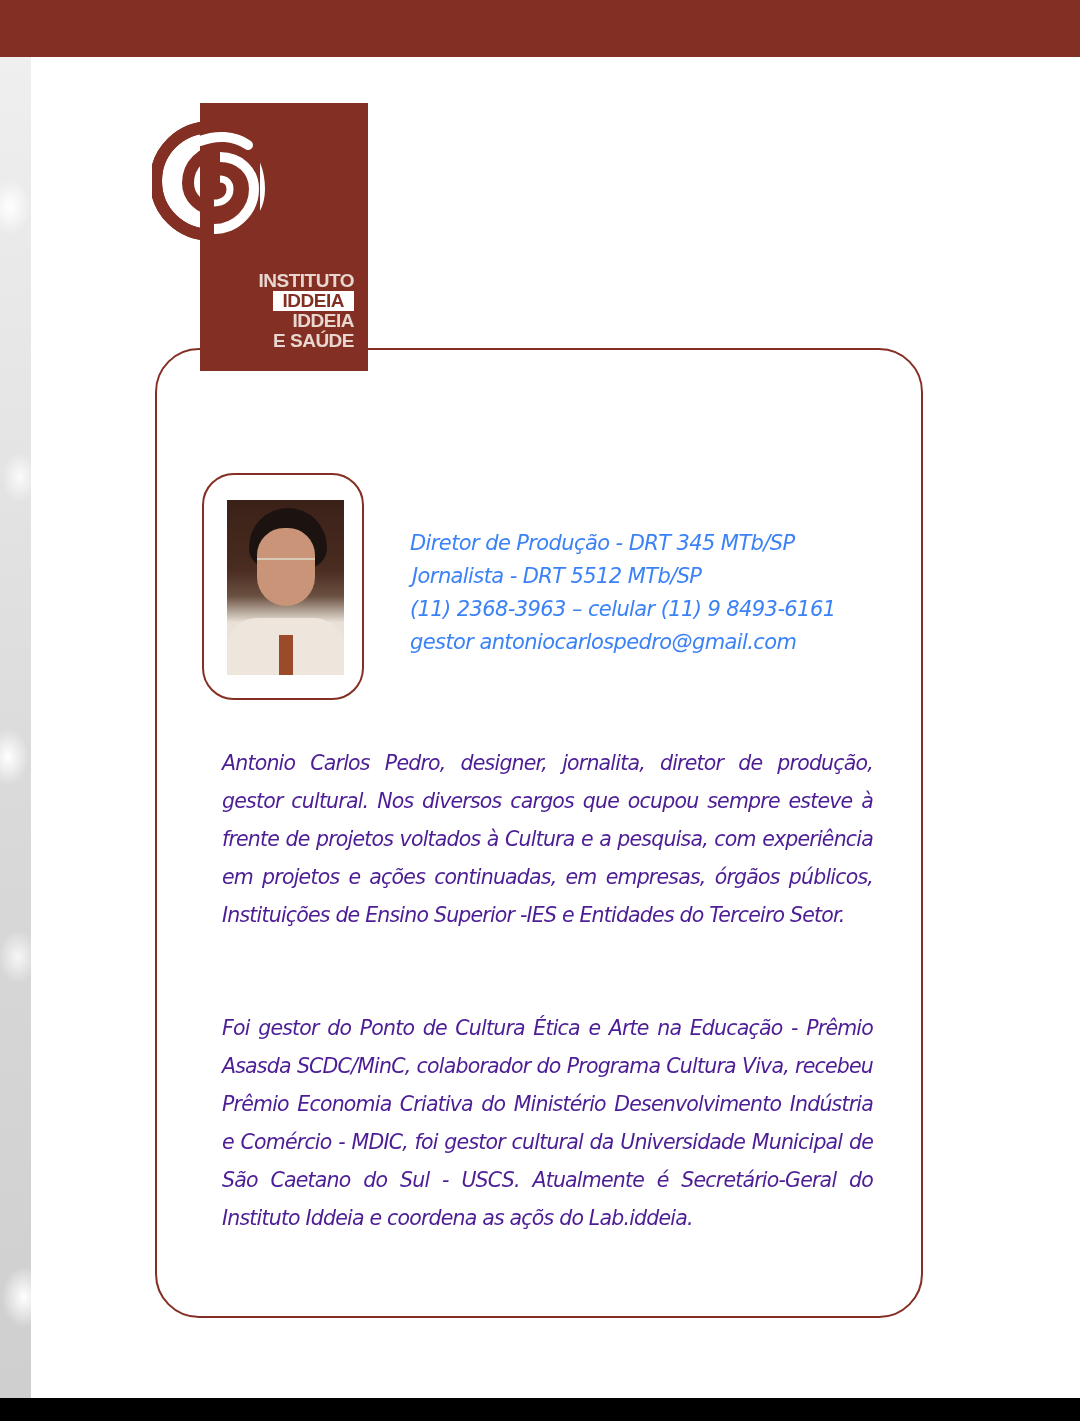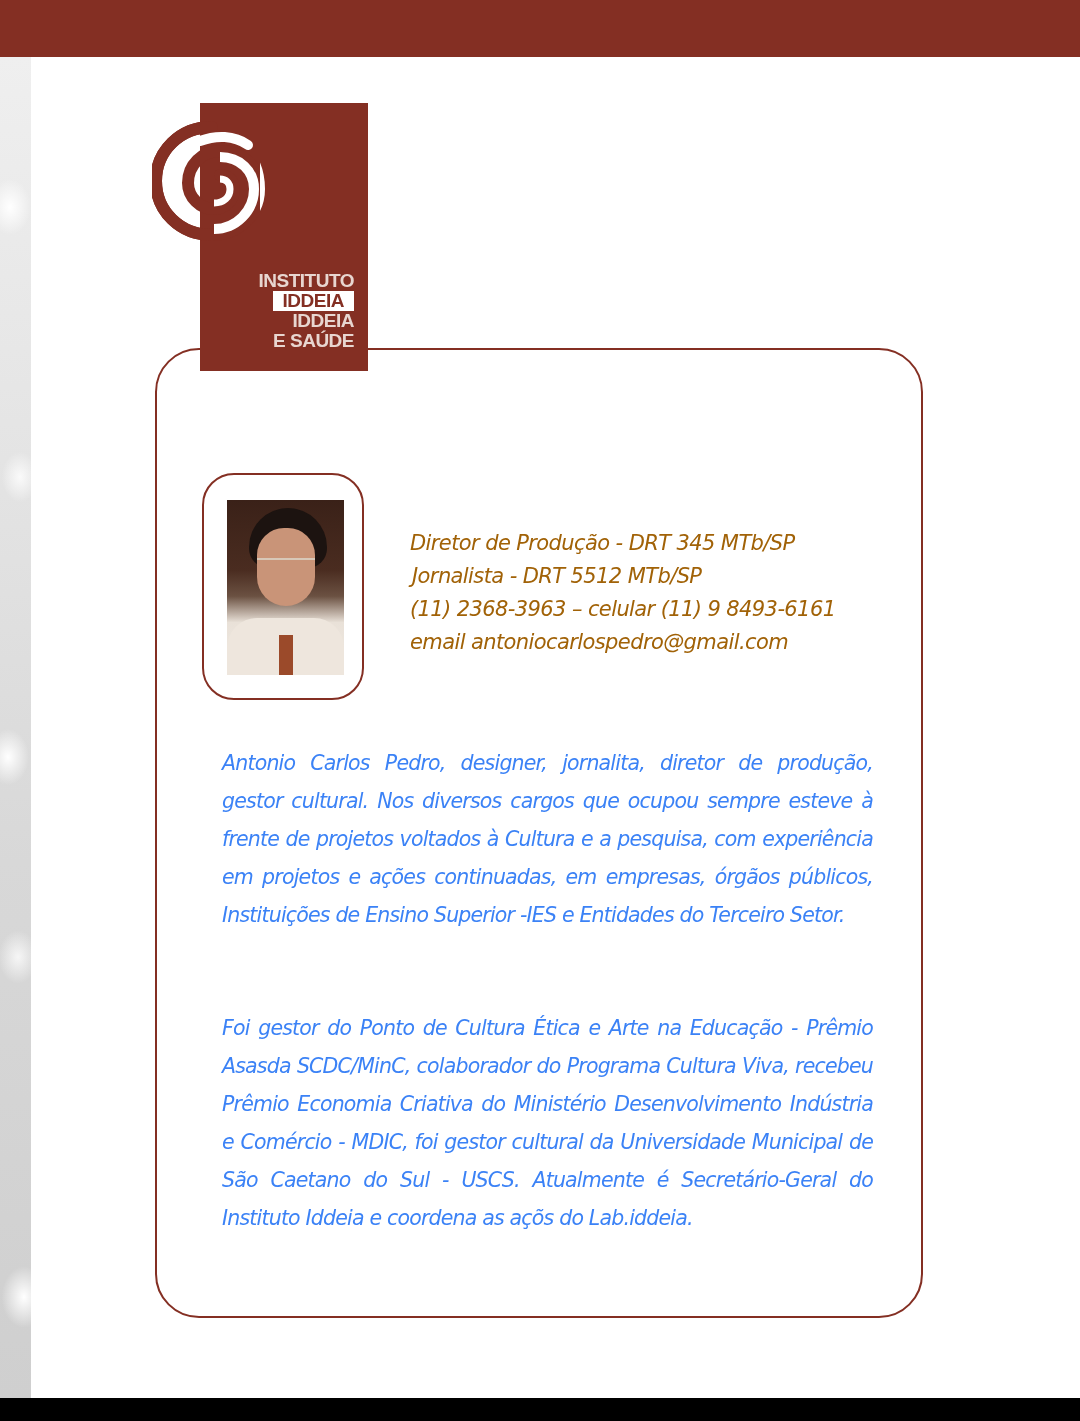--- a/index.html
+++ b/index.html
@@ -48,28 +48,28 @@
   }
   .photo .hair { position: absolute; left: 22px; top: 8px; width: 78px; height: 60px; background: #1c1310; border-radius: 40px 40px 20px 20px; }
   .photo .face { position: absolute; left: 30px; top: 28px; width: 58px; height: 78px; background: #c99478; border-radius: 28px 28px 30px 30px; }
   .photo .glasses { position: absolute; left: 30px; top: 58px; width: 58px; height: 14px; border-top: 2px solid #d8c8b8; }
   .photo .shirt { position: absolute; left: 0; top: 118px; width: 117px; height: 60px; background: #eee6dd; border-radius: 30px 30px 0 0; }
   .photo .tie { position: absolute; left: 52px; top: 135px; width: 14px; height: 40px; background: #9b4a2a; }
 
   .contact {
     position: absolute; left: 410px; top: 527px;
     font-family: "DejaVu Sans", sans-serif; font-style: italic;
-    font-size: 21px; line-height: 33px; color: #a16207; letter-spacing: -0.6px;
+    font-size: 21px; line-height: 33px; color: #3b82f6; letter-spacing: -0.6px;
   }
   .contact div:nth-child(2) { padding-left: 2px; }
 
   .bio {
     position: absolute; left: 222px; width: 651px;
     font-family: "DejaVu Sans", sans-serif; font-style: italic;
-    font-size: 20.5px; line-height: 38px; color: #3b82f6;
+    font-size: 20.5px; line-height: 38px; color: #4c1d95;
     text-align: justify; letter-spacing: -0.8px; margin: 0;
   }
   .bio-1 { top: 744px; }
   .bio-2 { top: 1009px; }
 </style>
 </head>
 <body>
 
 <div class="top-bar"></div>
 <div class="side-strip"></div>
@@ -100,19 +100,19 @@
   <div class="tie"></div>
   <div class="hair"></div>
   <div class="face"></div>
   <div class="glasses"></div>
 </div>
 
 <div class="contact">
   <div>Diretor de Produção - DRT 345 MTb/SP</div>
   <div>Jornalista - DRT 5512 MTb/SP</div>
   <div>(11) 2368-3963 – celular (11) 9 8493-6161</div>
-  <div>email antoniocarlospedro@gmail.com</div>
+  <div>gestor antoniocarlospedro@gmail.com</div>
 </div>
 
 <p class="bio bio-1">Antonio Carlos Pedro, designer, jornalita, diretor de produção, gestor cultural. Nos diversos cargos que ocupou sempre esteve à frente de projetos voltados à Cultura e a pesquisa, com experiência em projetos e ações continuadas, em empresas, órgãos públicos, Instituições de Ensino Superior -IES e Entidades do Terceiro Setor.</p>
 <p class="bio bio-2">Foi gestor do Ponto de Cultura Ética e Arte na Educação - Prêmio Asasda SCDC/MinC, colaborador do Programa Cultura Viva, recebeu Prêmio Economia Criativa do Ministério Desenvolvimento Indústria e Comércio - MDIC, foi gestor cultural da Universidade Municipal de São Caetano do Sul - USCS. Atualmente é Secretário-Geral do Instituto Iddeia e coordena as açõs do Lab.iddeia.</p>
 
 <div class="bottom-bar"></div>
 
 </body></html>

